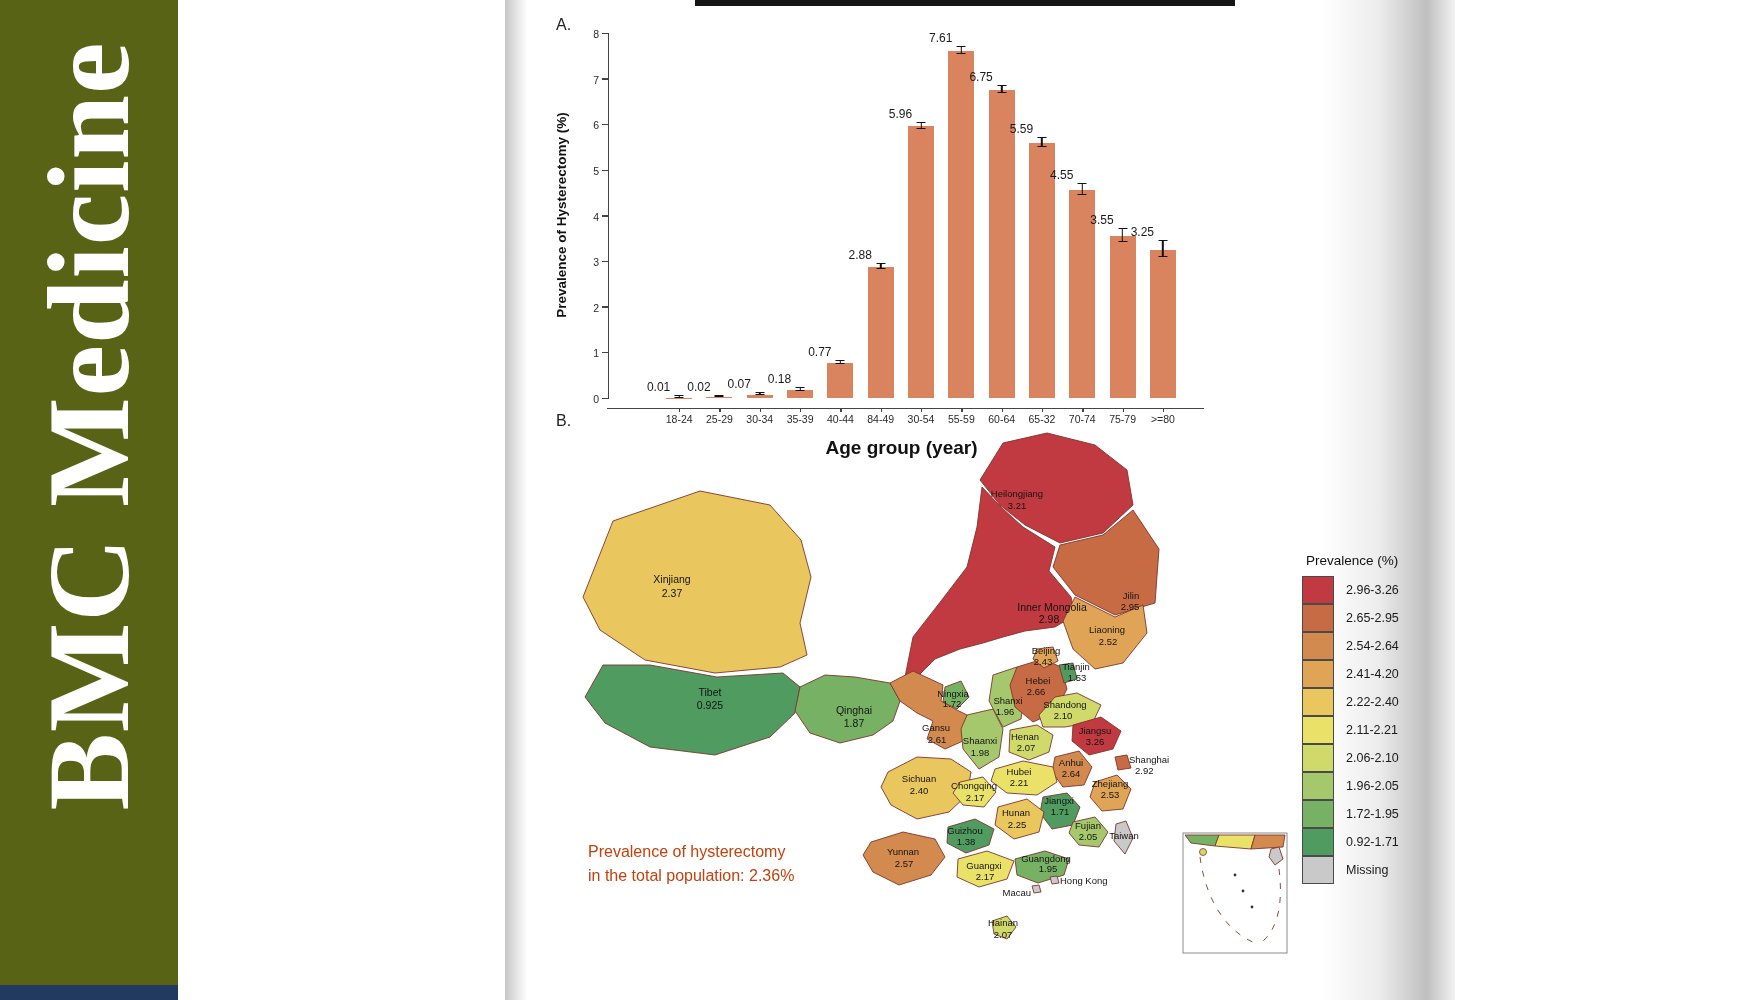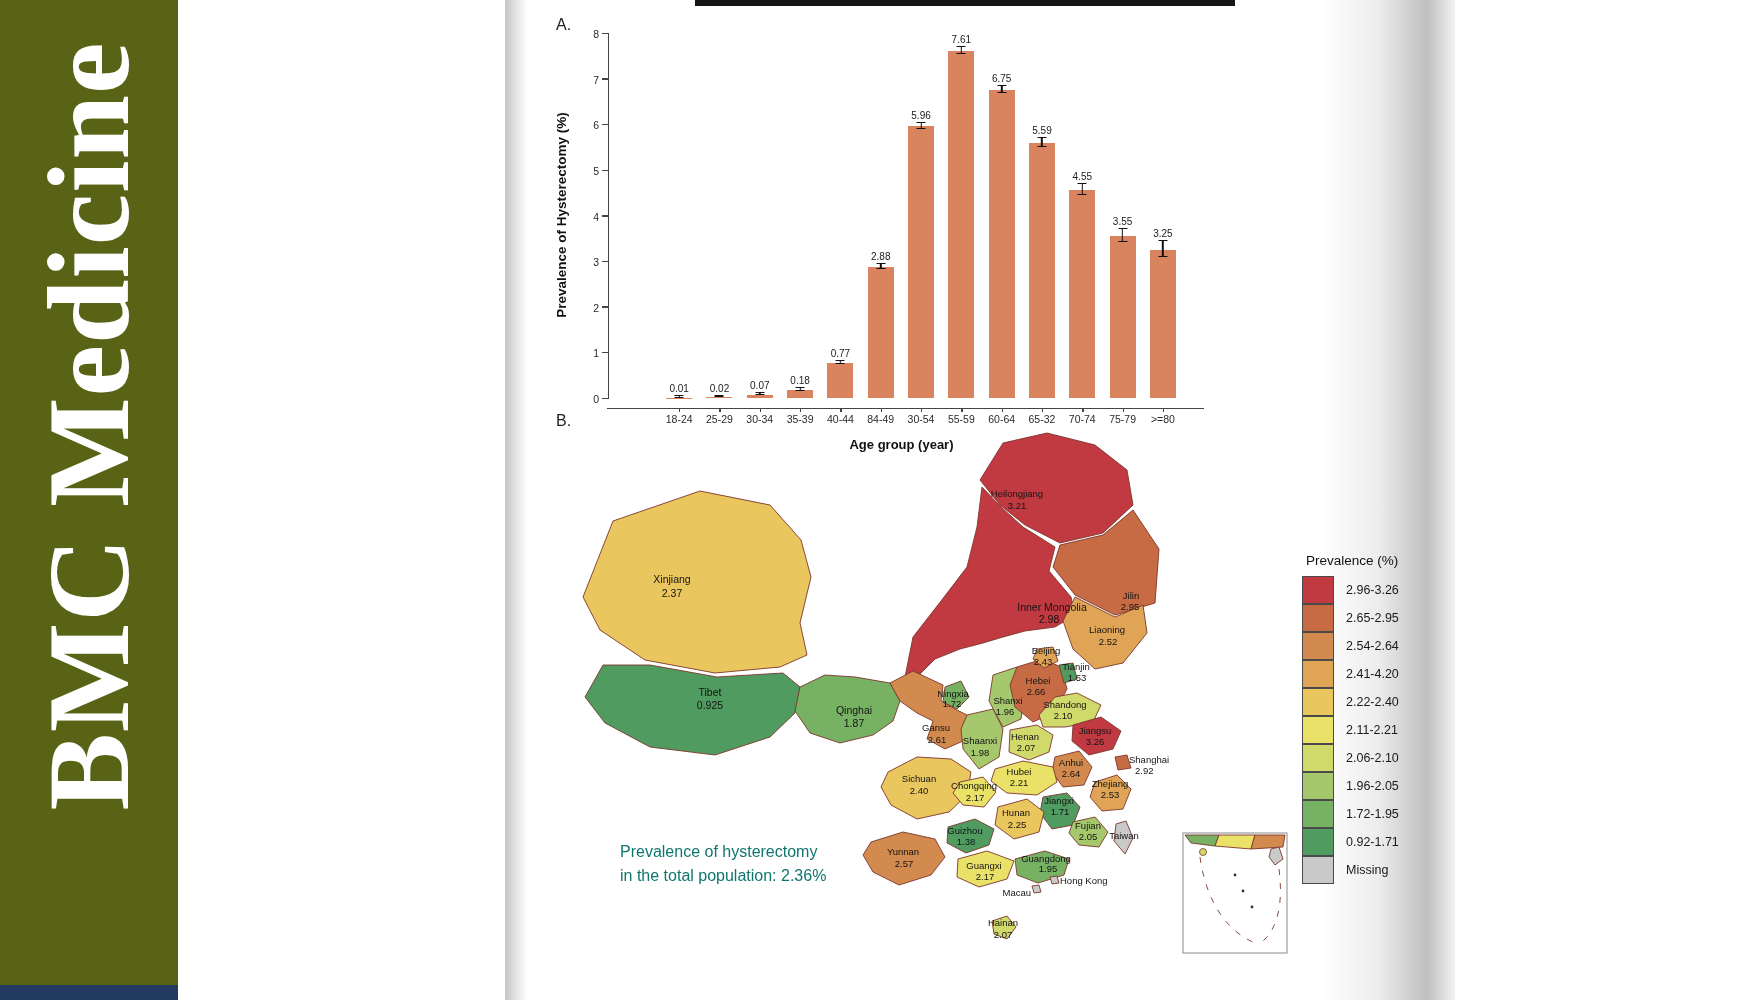--- a/index.html
+++ b/index.html
@@ -26,36 +26,36 @@
   .ylab{position:absolute;left:561px;top:215px;transform:translate(-50%,-50%) rotate(-90deg);
         white-space:nowrap;font-weight:bold;font-size:13.5px;color:#111;}
   .plot{position:absolute;left:608px;top:33px;width:587px;height:365px;border-left:1.4px solid #444;}
   .xaxis{position:absolute;left:-2px;right:-8px;top:calc(100% + 10px);height:1.4px;background:#444;}
   #bars-row{position:absolute;left:50px;bottom:0;width:524px;height:100%;display:flex;}
   .slot{flex:1;position:relative;height:100%;}
   .bar{position:absolute;bottom:0;left:50%;transform:translateX(-50%);width:26px;}
   .err{position:absolute;left:50%;transform:translateX(-50%);width:9px;
        border-top:1.4px solid #111;border-bottom:1.4px solid #111;}
   .err i{position:absolute;left:50%;top:0;bottom:0;width:1.4px;background:#111;transform:translateX(-50%);}
-  .vlab{position:absolute;width:160%;left:-30%;text-align:center;font-size:10px;color:#1a1a1a;}
+  .vlab{position:absolute;width:160%;left:-30%;font-size:12px;color:#1a1a1a;}
   .tick{position:absolute;top:calc(100% + 10px);left:50%;width:1.3px;height:4px;background:#444;}
   .clab{position:absolute;top:calc(100% + 15px);width:160%;left:-30%;text-align:center;font-size:10.5px;color:#2a2a2a;}
   .ytlab{position:absolute;left:-36px;width:26px;text-align:right;font-size:10.5px;color:#2a2a2a;}
   .ytm{position:absolute;left:-7px;width:7px;height:1.3px;background:#444;}
   .xtitle{position:absolute;left:608px;top:437px;width:587px;text-align:center;
-          font-weight:bold;font-size:13px;color:#111;}
+          font-weight:bold;font-size:19px;color:#111;}
 
   
   #map{position:absolute;left:555px;top:425px;}
   #map polygon,#map path{stroke:#7d352c;stroke-width:0.9;stroke-linejoin:round;}
   .pname,.pval{font-family:"Liberation Sans",sans-serif;font-size:9.5px;fill:#141414;text-anchor:middle;stroke:none;}
   .big{font-size:10.5px;}
   .astart{text-anchor:start;}
   .aend{text-anchor:end;}
-  .annotation{position:absolute;left:620px;top:840px;width:260px;font-size:16px;color:#0f766e;line-height:24px;}
+  .annotation{position:absolute;left:588px;top:840px;width:260px;font-size:16px;color:#c2410c;line-height:24px;}
 
   
   .legend{position:absolute;left:1302px;top:545px;}
   .legend-title{font-size:13.5px;color:#111;margin:8px 0 8px 4px;}
   .legend-row{display:flex;align-items:center;height:28px;}
   .swatch{width:32px;height:28px;border:0.8px solid #4a4a4a;box-sizing:border-box;}
   .legend-label{margin-left:12px;font-size:12.5px;color:#1a1a1a;}
 </style>
 </head>
 <body>

